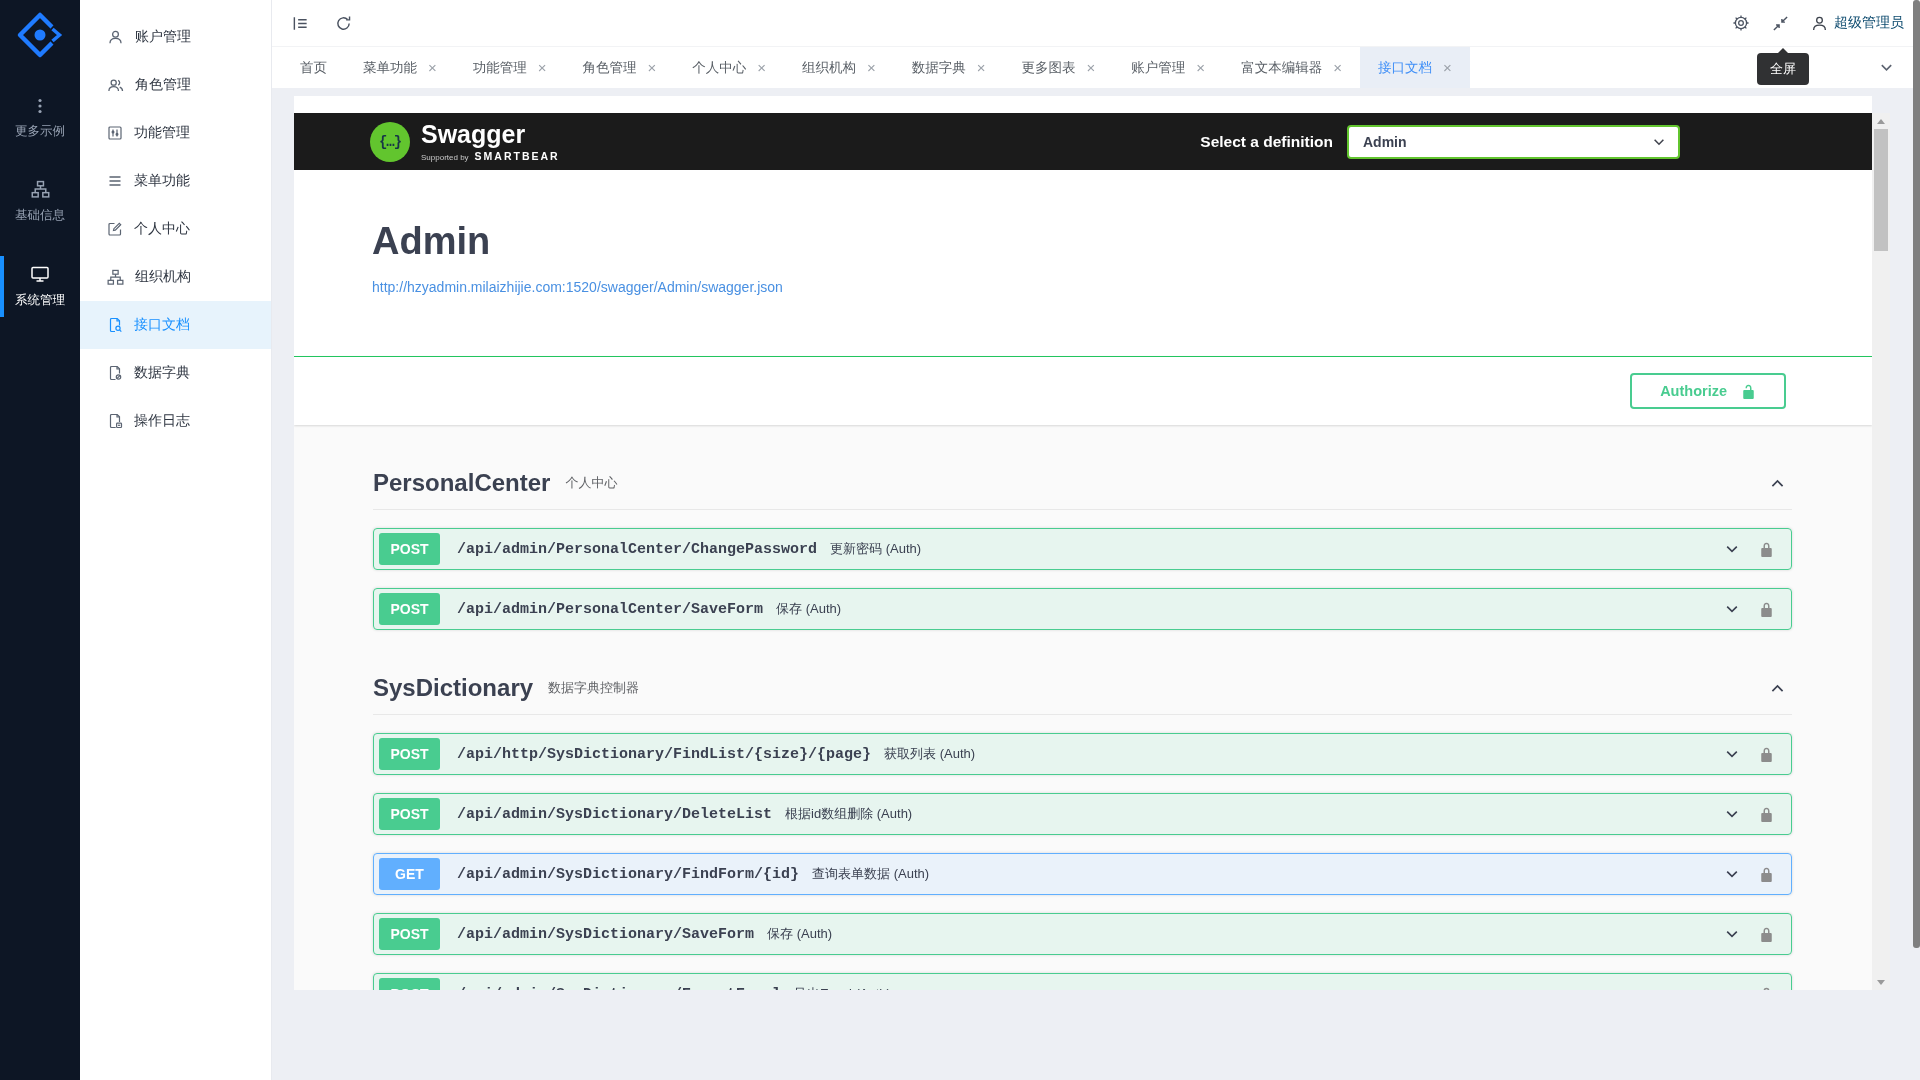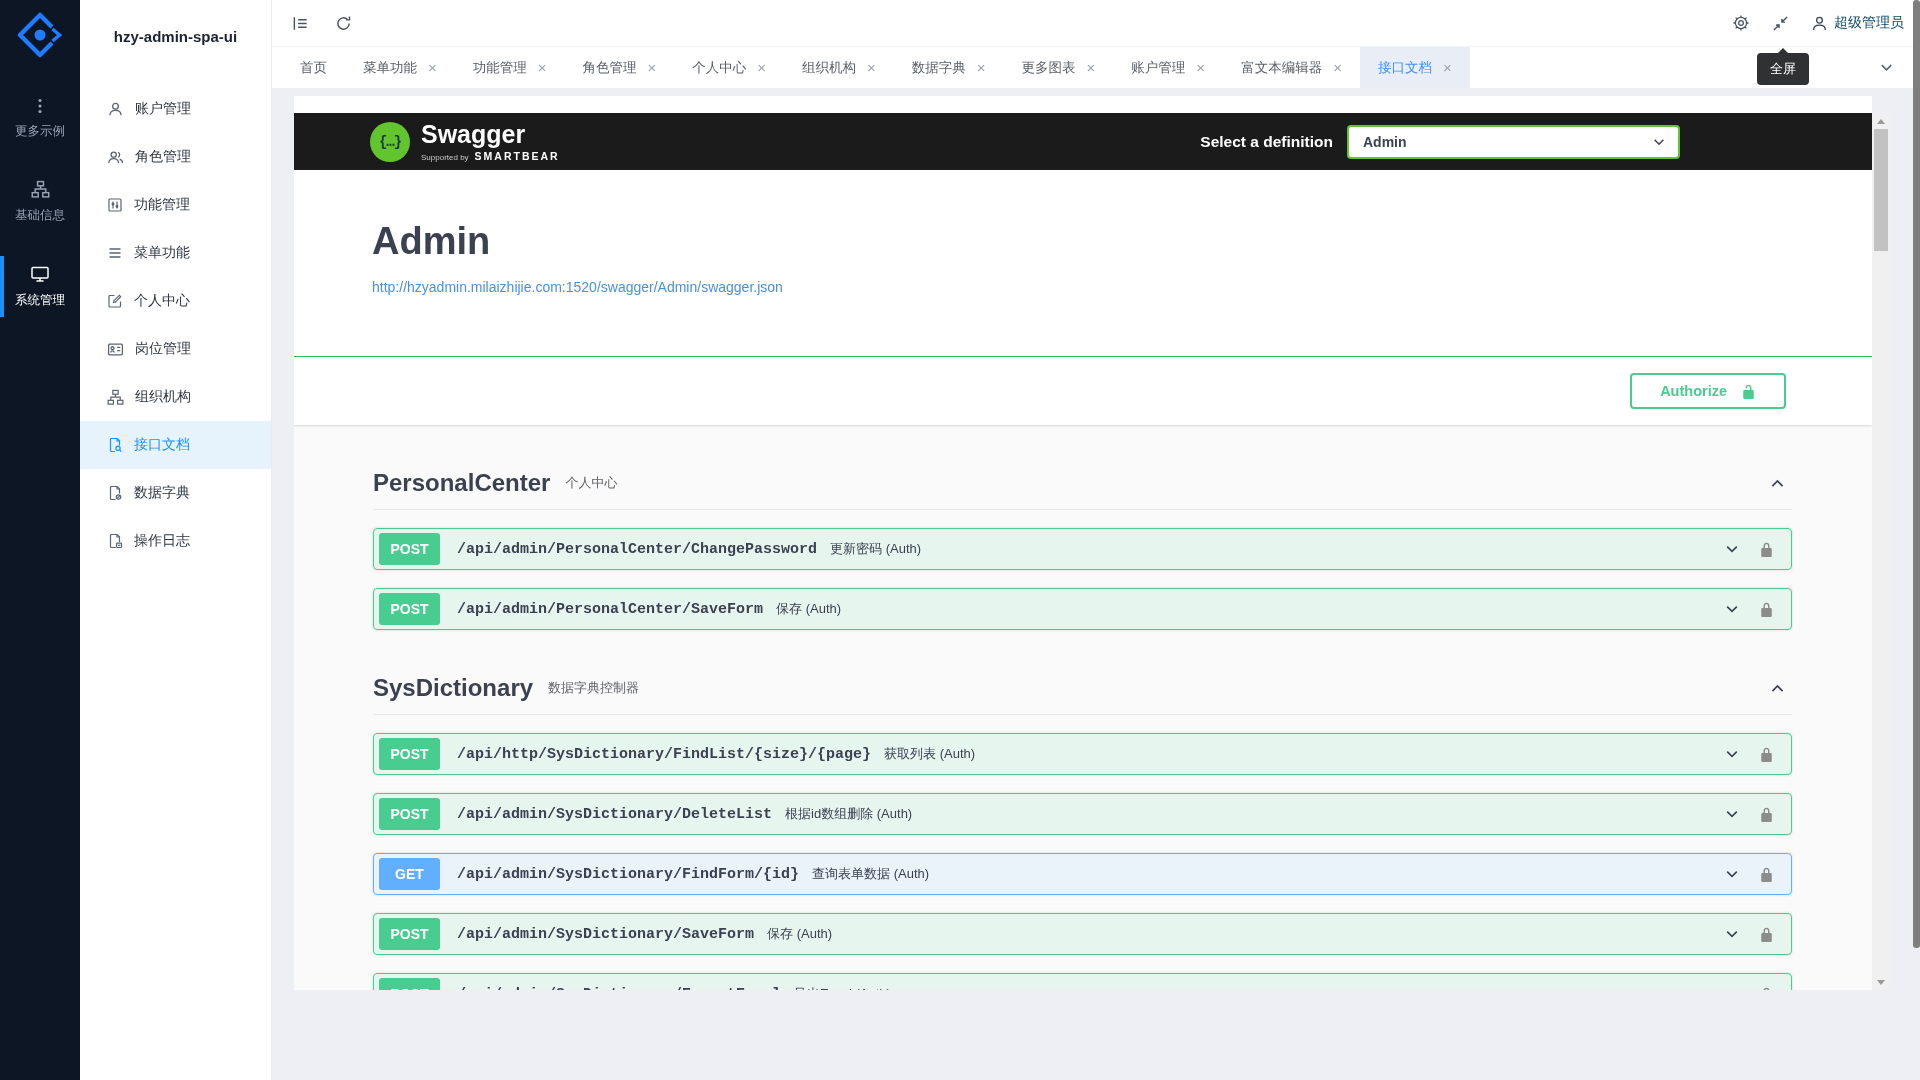--- a/index.html
+++ b/index.html
@@ -155,21 +155,20 @@
               <rect x="2" y="3.5" width="16" height="10.5" rx="1"></rect>
               <path d="M10 14v3M6.5 17h7"></path>
             </svg>
           </span>
     <span class="rail-label">系统管理</span>
   </div>
       </div>
   </nav>
 
   <nav class="sidebar">
-    <div class="sidebar-title">hzy-admin-spa-ui</div>
     <div class="side-list" id="side-list">
         <div class="side-item">
     <span class="side-icon">
             <svg width="17" height="17" viewBox="0 0 16 16" fill="none" stroke="currentColor" stroke-width="1.2">
               <circle cx="8" cy="5" r="2.7"></circle>
               <path d="M2.8 13.5c0-2.9 2.3-4.6 5.2-4.6s5.2 1.7 5.2 4.6"></path>
             </svg>
           </span>
     <span class="side-label">账户管理</span>
   </div>
@@ -203,30 +202,20 @@
     <span class="side-label">菜单功能</span>
   </div>
         <div class="side-item">
     <span class="side-icon">
             <svg width="16" height="16" viewBox="0 0 16 16" fill="none" stroke="currentColor" stroke-width="1.2">
               <path d="M13.5 8.5V13a1 1 0 0 1-1 1H3a1 1 0 0 1-1-1V3.5a1 1 0 0 1 1-1h4.5"></path>
               <path d="M6.5 9.5l1.8-.4 5.4-5.4-1.4-1.4-5.4 5.4-.4 1.8z"></path>
             </svg>
           </span>
     <span class="side-label">个人中心</span>
-  </div>
-        <div class="side-item">
-    <span class="side-icon">
-            <svg width="17" height="17" viewBox="0 0 16 16" fill="none" stroke="currentColor" stroke-width="1.2">
-              <rect x="1.5" y="3" width="13" height="10" rx="1"></rect>
-              <circle cx="5.2" cy="6.8" r="1.4"></circle>
-              <path d="M3.4 10.8c.4-1.1 1-1.6 1.8-1.6s1.4.5 1.8 1.6M9.5 6h3M9.5 9h3"></path>
-            </svg>
-          </span>
-    <span class="side-label">岗位管理</span>
   </div>
         <div class="side-item">
     <span class="side-icon">
             <svg width="17" height="17" viewBox="0 0 18 18" fill="none" stroke="currentColor" stroke-width="1.3">
               <rect x="6.2" y="1.5" width="5.6" height="4"></rect>
               <rect x="1.2" y="12" width="5.6" height="4"></rect>
               <rect x="11.2" y="12" width="5.6" height="4"></rect>
               <path d="M9 5.5v3M4 12V8.5h10V12"></path>
             </svg>
           </span>

